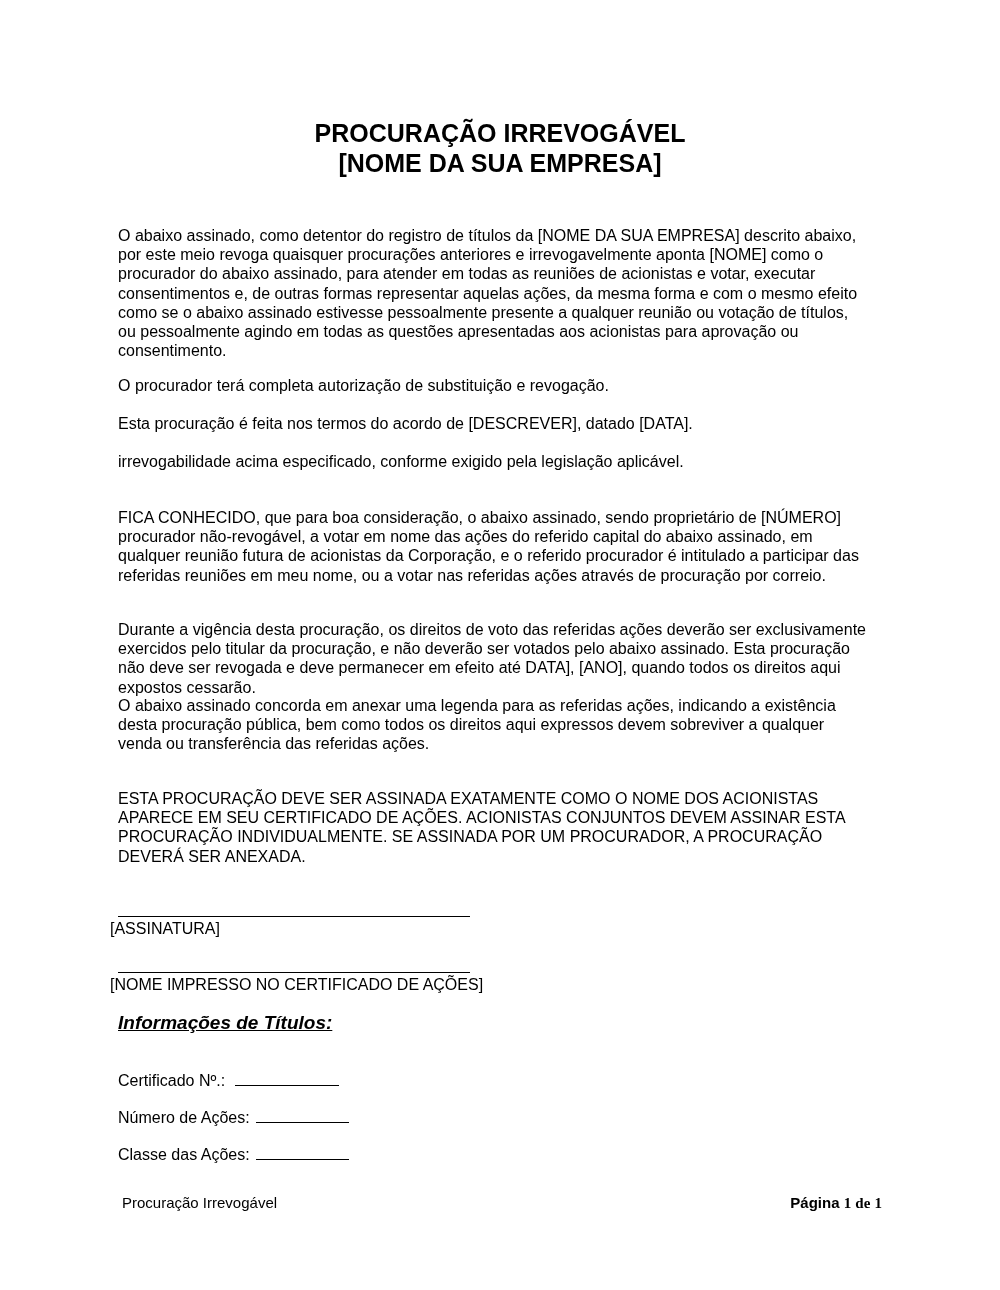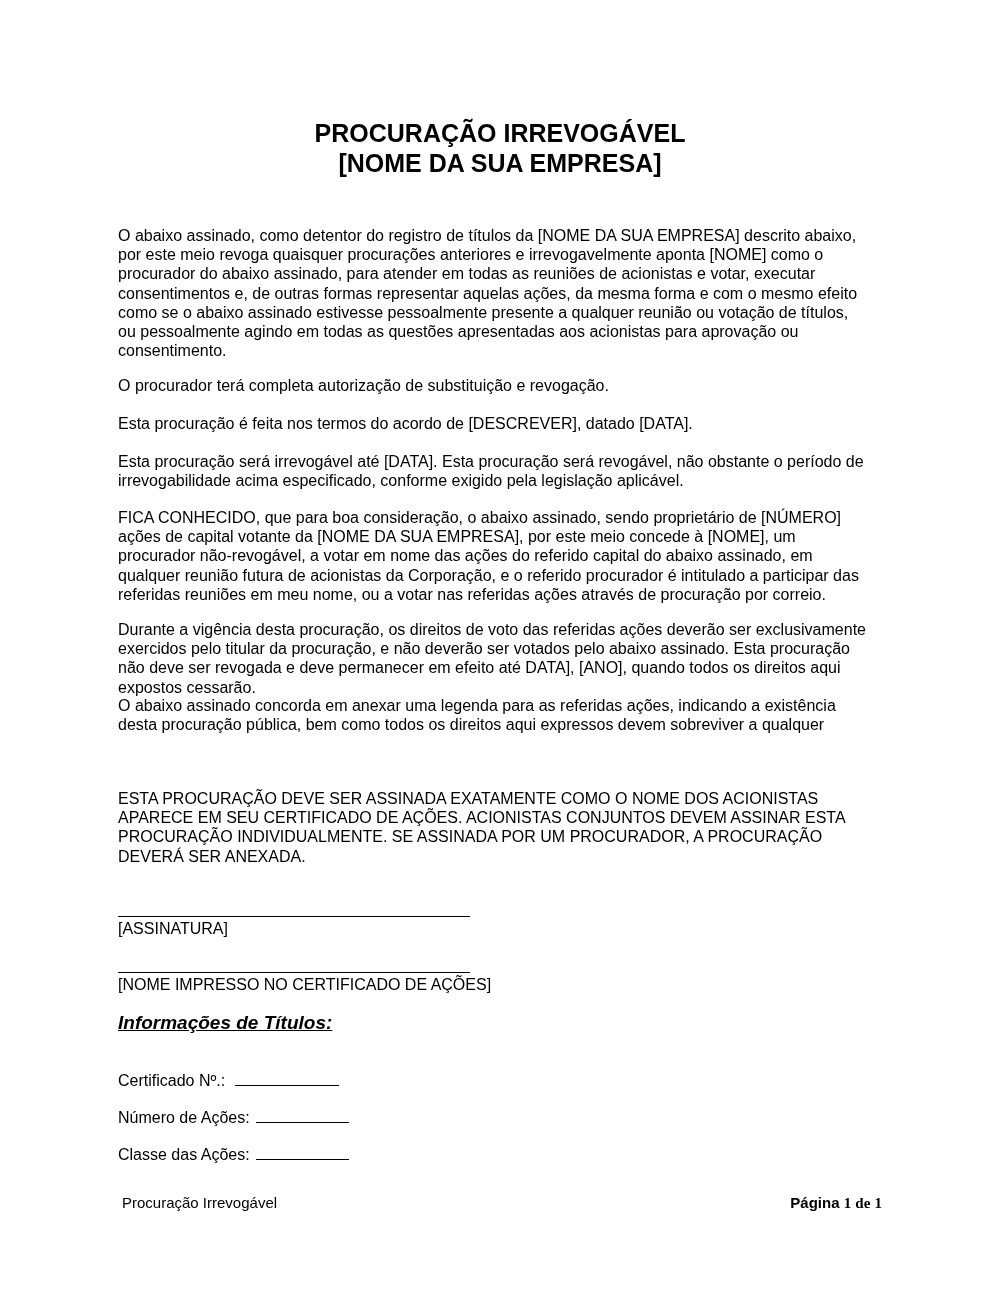--- a/index.html
+++ b/index.html
@@ -3,21 +3,21 @@
   <meta charset="utf-8">
   <style>
     html, body { margin: 0; padding: 0; background: #ffffff; }
     body { width: 1000px; height: 1290px; position: relative; overflow: hidden;
            font-family: "Liberation Sans", sans-serif; color: #000; }
     .title { position: absolute; left: 0; width: 1000px; top: 118px; text-align: center;
              font-weight: bold; font-size: 25px; line-height: 30px; }
     .para { position: absolute; left: 118px; width: 770px; font-size: 16px; line-height: 19.2px; }
     .para span.line { display: block; white-space: nowrap; }
     .sig-line { position: absolute; left: 118px; width: 352px; border-top: 1.4px solid #000; }
-    .sig-label { position: absolute; left: 118px; font-size: 16px; white-space: nowrap; text-align: center; }
+    .sig-label { position: absolute; left: 110px; font-size: 16px; white-space: nowrap; text-align: center; }
     .info-title { position: absolute; left: 118px; top: 1012px; font-size: 19px; font-weight: bold; text-decoration: underline; font-style: italic; }
     .field { position: absolute; left: 118px; font-size: 16px; white-space: nowrap; }
     .field .blank { display: inline-block; border-bottom: 1.4px solid #000; height: 14px; vertical-align: baseline; margin-left: 6px; }
     .footer-left { position: absolute; left: 122px; top: 1194px; font-size: 15px; }
     .footer-right { position: absolute; right: 118px; top: 1194px; font-size: 15px; font-weight: bold; }
     .footer-right .serif { font-family: "Liberation Serif", serif; }
   </style>
 </head>
 <body>
 
@@ -40,42 +40,41 @@
 
   <div class="para" style="top:376px">
     <span class="line">O procurador terá completa autorização de substituição e revogação.</span>
   </div>
 
   <div class="para" style="top:414px">
     <span class="line">Esta procuração é feita nos termos do acordo de [DESCREVER], datado [DATA].</span>
   </div>
 
   <div class="para" style="top:452px">
-    <span class="line">Esta procuração será irrevogável até [DATA]. Esta procuração será revogável, não obstante o período de</span>
     <span class="line">irrevogabilidade acima especificado, conforme exigido pela legislação aplicável.</span>
   </div>
 
   <div class="para" style="top:508px">
     <span class="line">FICA CONHECIDO, que para boa consideração, o abaixo assinado, sendo proprietário de [NÚMERO]</span>
-    <span class="line">ações de capital votante da [NOME DA SUA EMPRESA], por este meio concede à [NOME], um</span>
     <span class="line">procurador não-revogável, a votar em nome das ações do referido capital do abaixo assinado, em</span>
     <span class="line">qualquer reunião futura de acionistas da Corporação, e o referido procurador é intitulado a participar das</span>
     <span class="line">referidas reuniões em meu nome, ou a votar nas referidas ações através de procuração por correio.</span>
   </div>
 
   <div class="para" style="top:620px">
     <span class="line">Durante a vigência desta procuração, os direitos de voto das referidas ações deverão ser exclusivamente</span>
     <span class="line">exercidos pelo titular da procuração, e não deverão ser votados pelo abaixo assinado. Esta procuração</span>
     <span class="line">não deve ser revogada e deve permanecer em efeito até DATA], [ANO], quando todos os direitos aqui</span>
     <span class="line">expostos cessarão.</span>
   </div>
 
   <div class="para" style="top:696px">
     <span class="line">O abaixo assinado concorda em anexar uma legenda para as referidas ações, indicando a existência</span>
     <span class="line">desta procuração pública, bem como todos os direitos aqui expressos devem sobreviver a qualquer</span>
+    <span class="line">venda ou transferência das referidas ações.</span>
   </div>
 
   <div class="para" style="top:789px">
     <span class="line">ESTA PROCURAÇÃO DEVE SER ASSINADA EXATAMENTE COMO O NOME DOS ACIONISTAS</span>
     <span class="line">APARECE EM SEU CERTIFICADO DE AÇÕES. ACIONISTAS CONJUNTOS DEVEM ASSINAR ESTA</span>
     <span class="line">PROCURAÇÃO INDIVIDUALMENTE. SE ASSINADA POR UM PROCURADOR, A PROCURAÇÃO</span>
     <span class="line">DEVERÁ SER ANEXADA.</span>
   </div>
 
   <div class="sig-line" style="top:916px"></div>

